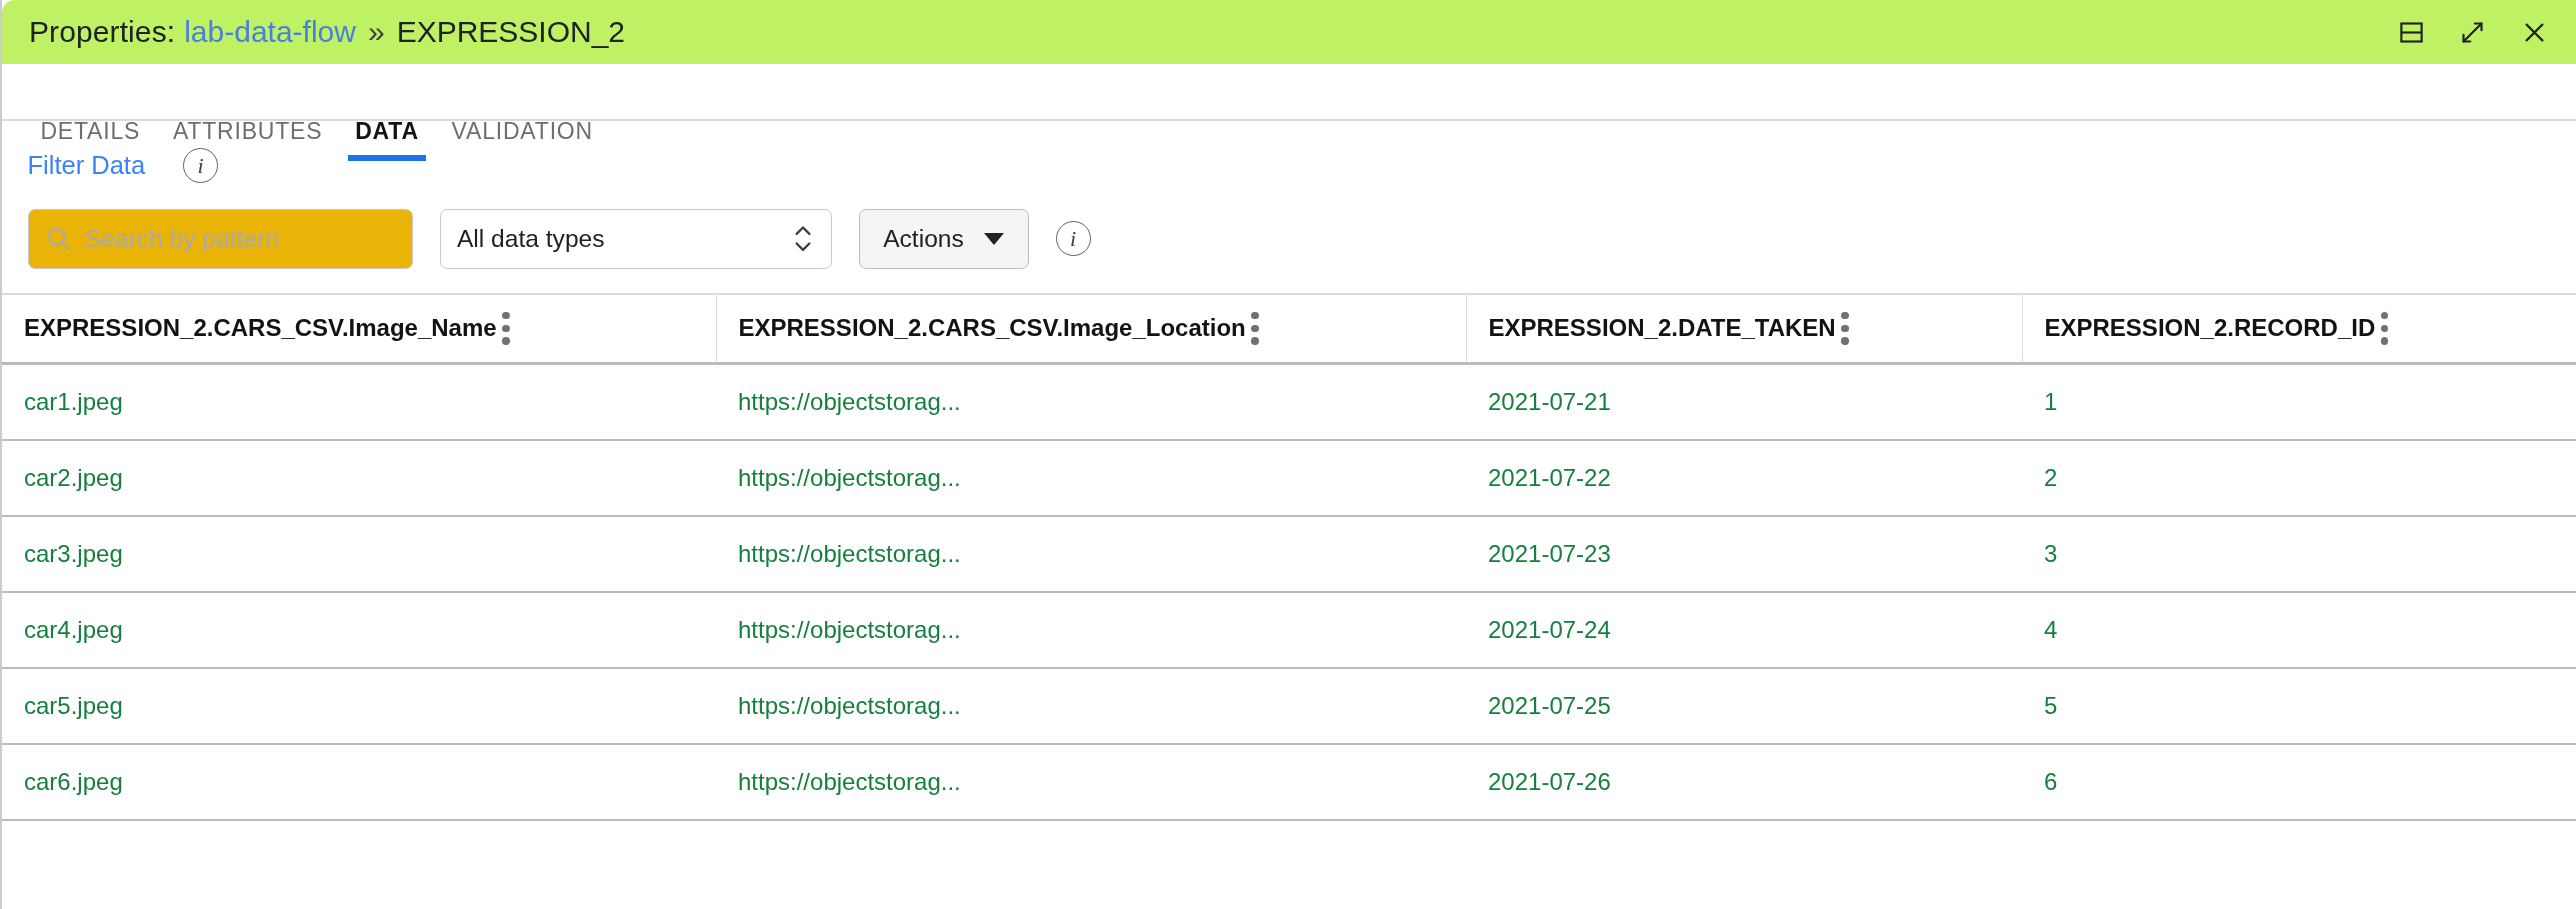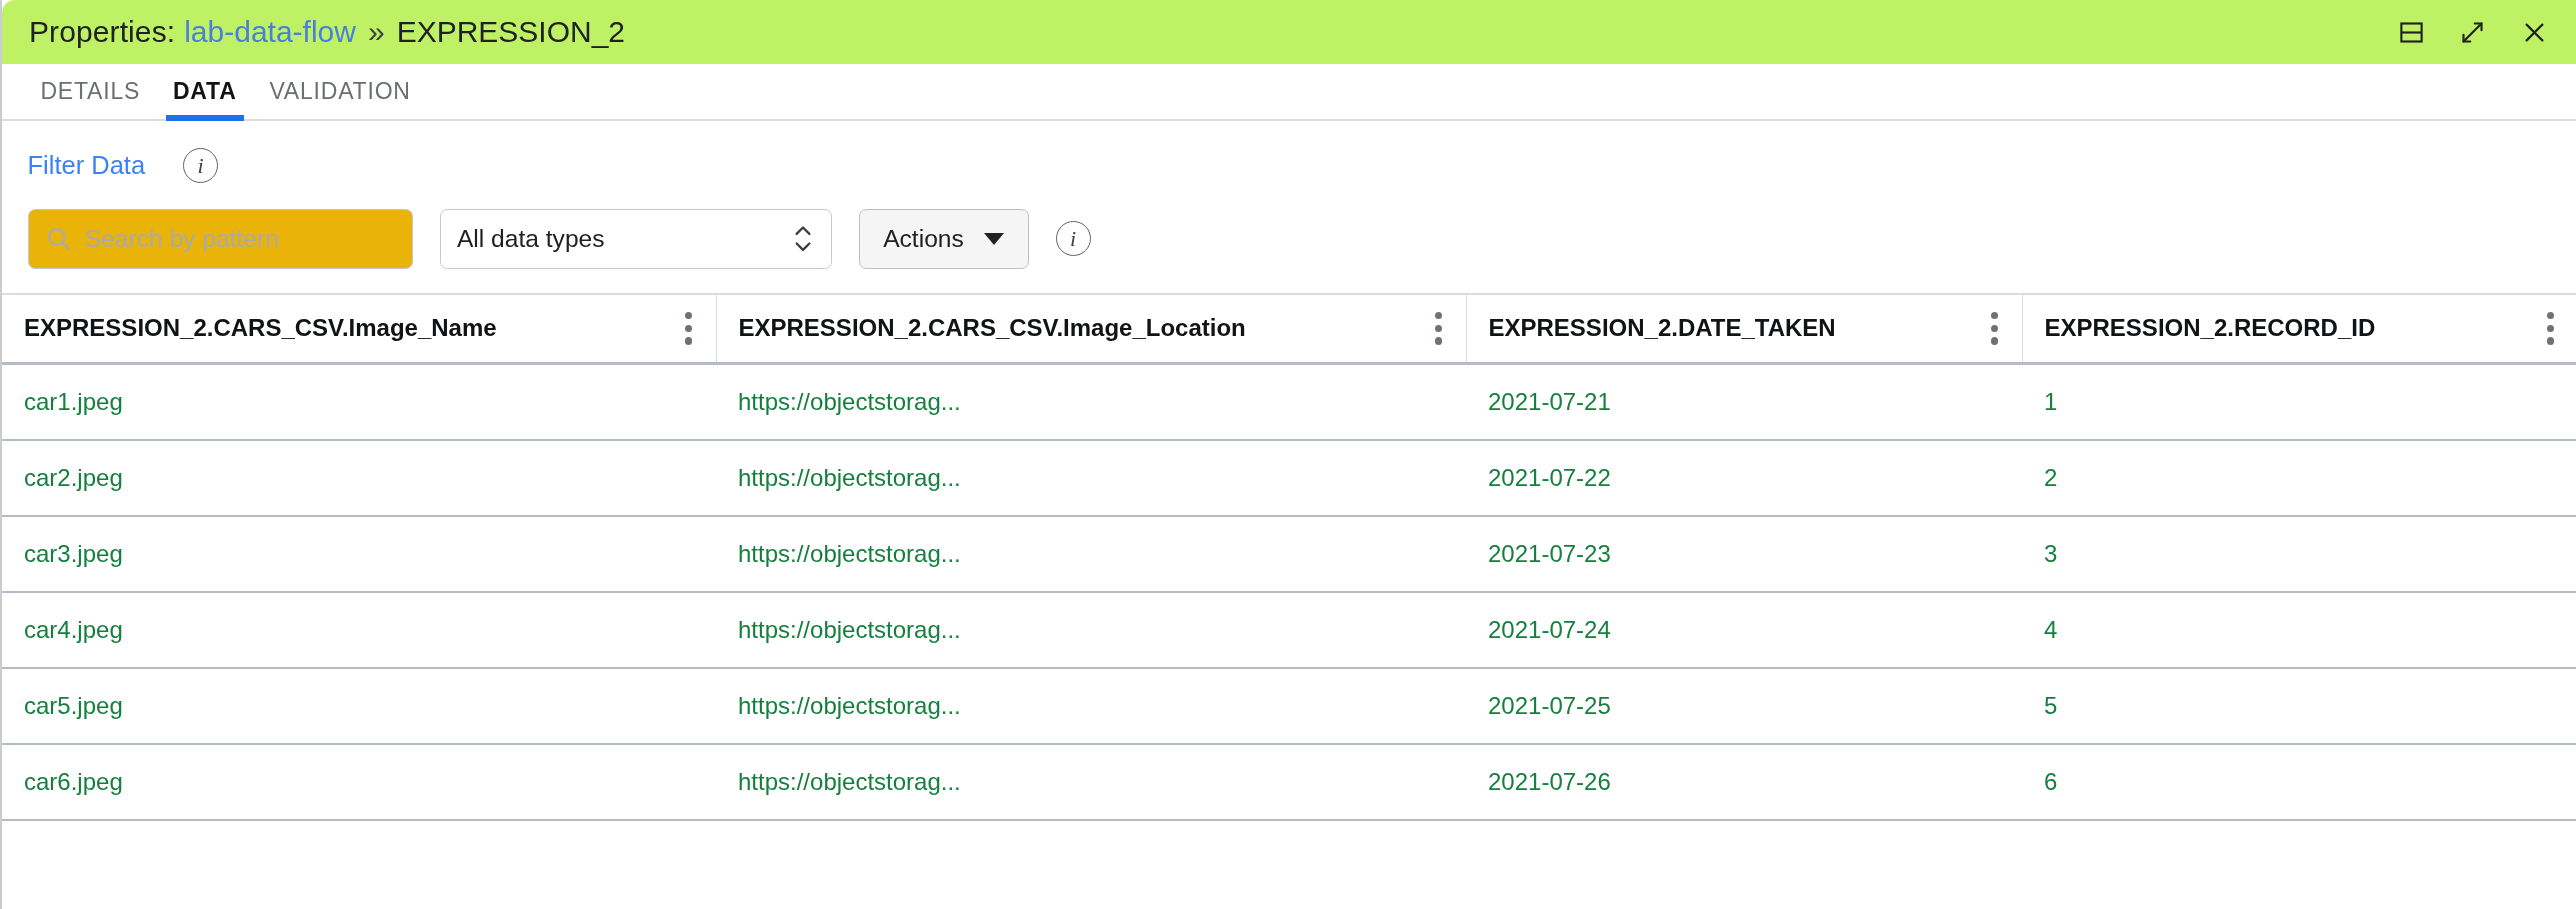--- a/index.html
+++ b/index.html
@@ -79,20 +79,21 @@
   .tab {
     height: 54px;
     display: flex;
     align-items: center;
     padding: 0 16.4px;
     font-size: 23px;
     letter-spacing: 0.8px;
     color: #6b6f73;
     cursor: pointer;
     position: relative;
+    margin-top: 40px;
   }
   .tab.active {
     color: #111315;
     font-weight: bold;
   }
   .tab.active::after {
     content: "";
     position: absolute;
     left: 9px; right: 9px; bottom: -2.7px;
     height: 5.5px;
@@ -230,21 +231,20 @@
     border-right: 1.8px solid #dadce0;
     border-bottom: 3.6px solid #b6bcc4;
     position: relative;
     white-space: nowrap;
     overflow: hidden;
   }
   table.data-table th:last-child { border-right: none; }
   .th-inner {
     display: flex;
     align-items: center;
-    justify-content: space-between;
     gap: 2px;
   }
   .kebab {
     display: flex;
     flex-direction: column;
     gap: 5.5px;
     flex: none;
     cursor: pointer;
     padding: 5.5px 3.6px;
   }
@@ -302,20 +302,23 @@
           <line x1="19" y1="5" x2="5" y2="19"></line>
         </svg>
       </div>
     </div>
   </div>
 
   <div class="tabs">
     <div class="tab">
       <span>DETAILS</span>
     </div>
+    <div class="tab">
+      <span>ATTRIBUTES</span>
+    </div>
     <div class="tab active">
       <span>DATA</span>
     </div>
     <div class="tab">
       <span>VALIDATION</span>
     </div>
   </div>
 
   <div class="filter-panel">
 

